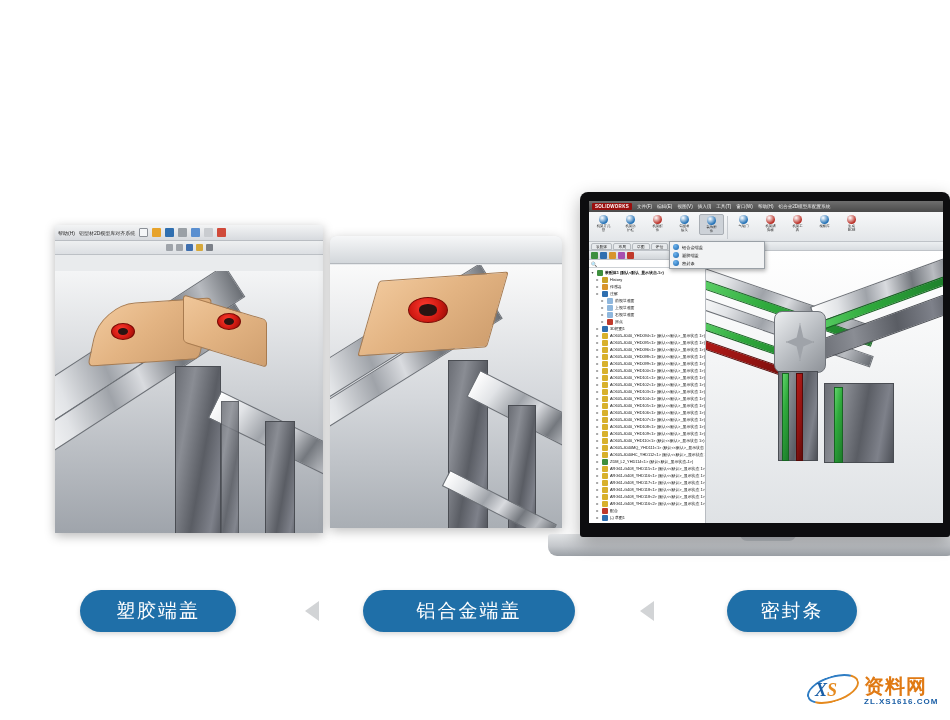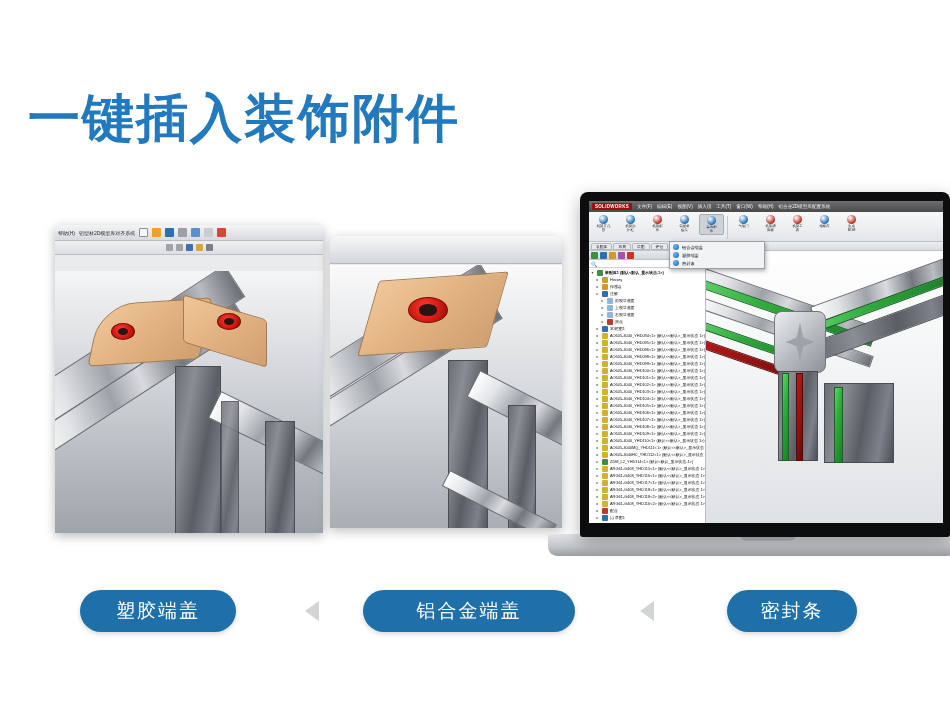--- a/index.html
+++ b/index.html
@@ -221,21 +221,20 @@
   .wm-xs .s { color: #e58a1f; }
   .wm-right { display: flex; flex-direction: column; line-height: 1; }
   .wm-cn { font-size: 20px; font-weight: bold; color: #e07a14; letter-spacing: 1px; }
   .wm-url { font-size: 8px; font-weight: bold; color: #1b5fa6; letter-spacing: 1px; margin-top: 2px; }
 </style>
 </head>
 <body>
 
 <div class="slide">
 
-  <div class="title">一键插入装饰附件</div>
 
   <div class="win" id="win-left">
     <div class="win-titlebar">
       <span class="menu-txt">帮助(H)</span>
       <span class="menu-txt">铝型材2D模型库对齐系统</span>
       <span class="tb-ico" style="background:#f4f6f8;border:1px solid #8b9097;"></span>
       <span class="tb-ico" style="background:#e7a32b;"></span>
       <span class="tb-ico" style="background:#2f6fb0;"></span>
       <span class="tb-ico" style="background:#9aa0a6;"></span>
       <span class="tb-ico" style="background:#5a8fd0;"></span>
@@ -603,14 +602,24 @@
   </div>
 
   <div class="btnrow">
     <div class="pill" id="pill-0">塑胶端盖</div>
     <div class="arrow" id="arrow-0"></div>
     <div class="pill" id="pill-1">铝合金端盖</div>
     <div class="arrow" id="arrow-1"></div>
     <div class="pill" id="pill-2">密封条</div>
   </div>
 
+  <div class="wm">
+    <div class="wm-badge">
+      <div class="wm-ring"></div>
+      <div class="wm-xs">X<span class="s">S</span></div>
+    </div>
+    <div class="wm-right">
+      <span class="wm-cn">资料网</span>
+      <span class="wm-url">ZL.XS1616.COM</span>
+    </div>
+  </div>
 
 </div>
 
 </body></html>

